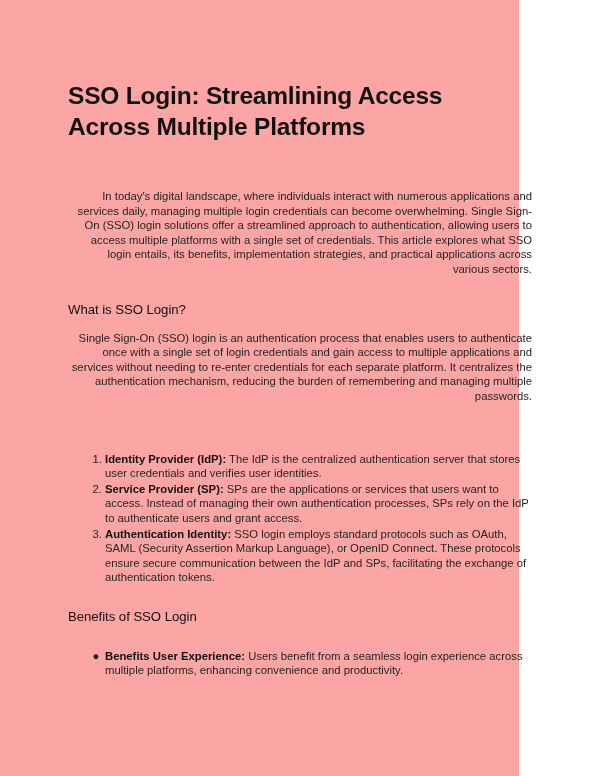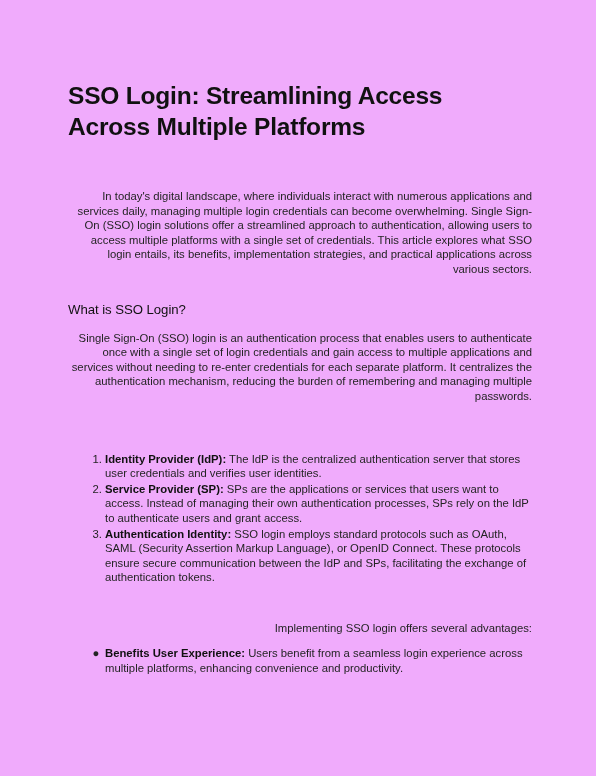--- a/index.html
+++ b/index.html
@@ -11,23 +11,23 @@
     width: 600px;
     height: 776px;
     font-family: "Liberation Sans", sans-serif;
     color: #242424;
     -webkit-font-smoothing: antialiased;
     overflow: hidden;
   }
 
   .page {
     position: relative;
-    width: 596px;
+    width: 519px;
     height: 776px;
-    background: #f0abfc;
+    background: #fca5a5;
     box-sizing: border-box;
   }
 
   .content {
     position: absolute;
     left: 68px;
     top: 0;
     width: 464px;
   }
 
@@ -145,24 +145,24 @@
       <li>
         <span class="marker">2.</span><span class="li-term">Service Provider (SP):</span><span> SPs are the applications or services that users want to access. Instead of managing their own authentication processes, SPs rely on the IdP to authenticate users and grant access.</span>
       </li>
       <li>
         <span class="marker">3.</span><span class="li-term">Authentication Identity:</span><span> SSO login employs standard protocols such as OAuth, SAML (Security Assertion Markup Language), or OpenID Connect. These protocols ensure secure communication between the IdP and SPs, facilitating the exchange of authentication tokens.</span>
       </li>
     </ol>
 
     <div class="gap-h-small"></div>
 
+    <h2 class="section-heading">Benefits of SSO Login</h2>
 
     <div class="gap-after-h"></div>
 
-    <p class="para">Implementing SSO login offers several advantages:</p>
 
     <div class="gap-list"></div>
 
     <ul class="bul-list">
       <li>
         <span class="marker">●</span><span class="li-term">Benefits User Experience:</span><span> Users benefit from a seamless login experience across multiple platforms, enhancing convenience and productivity.</span>
       </li>
     </ul>
 
   </div>

